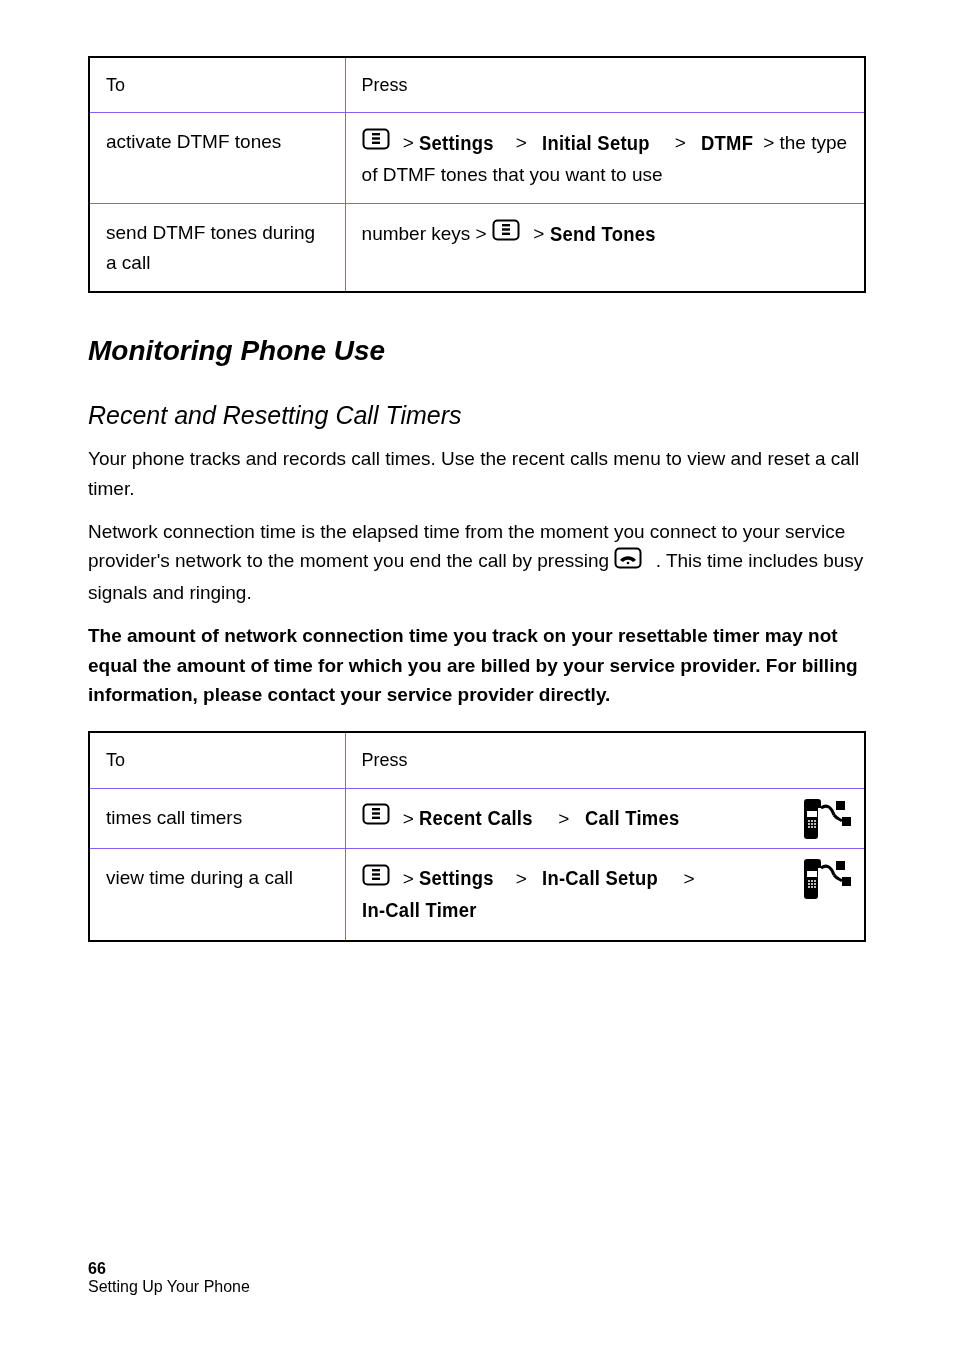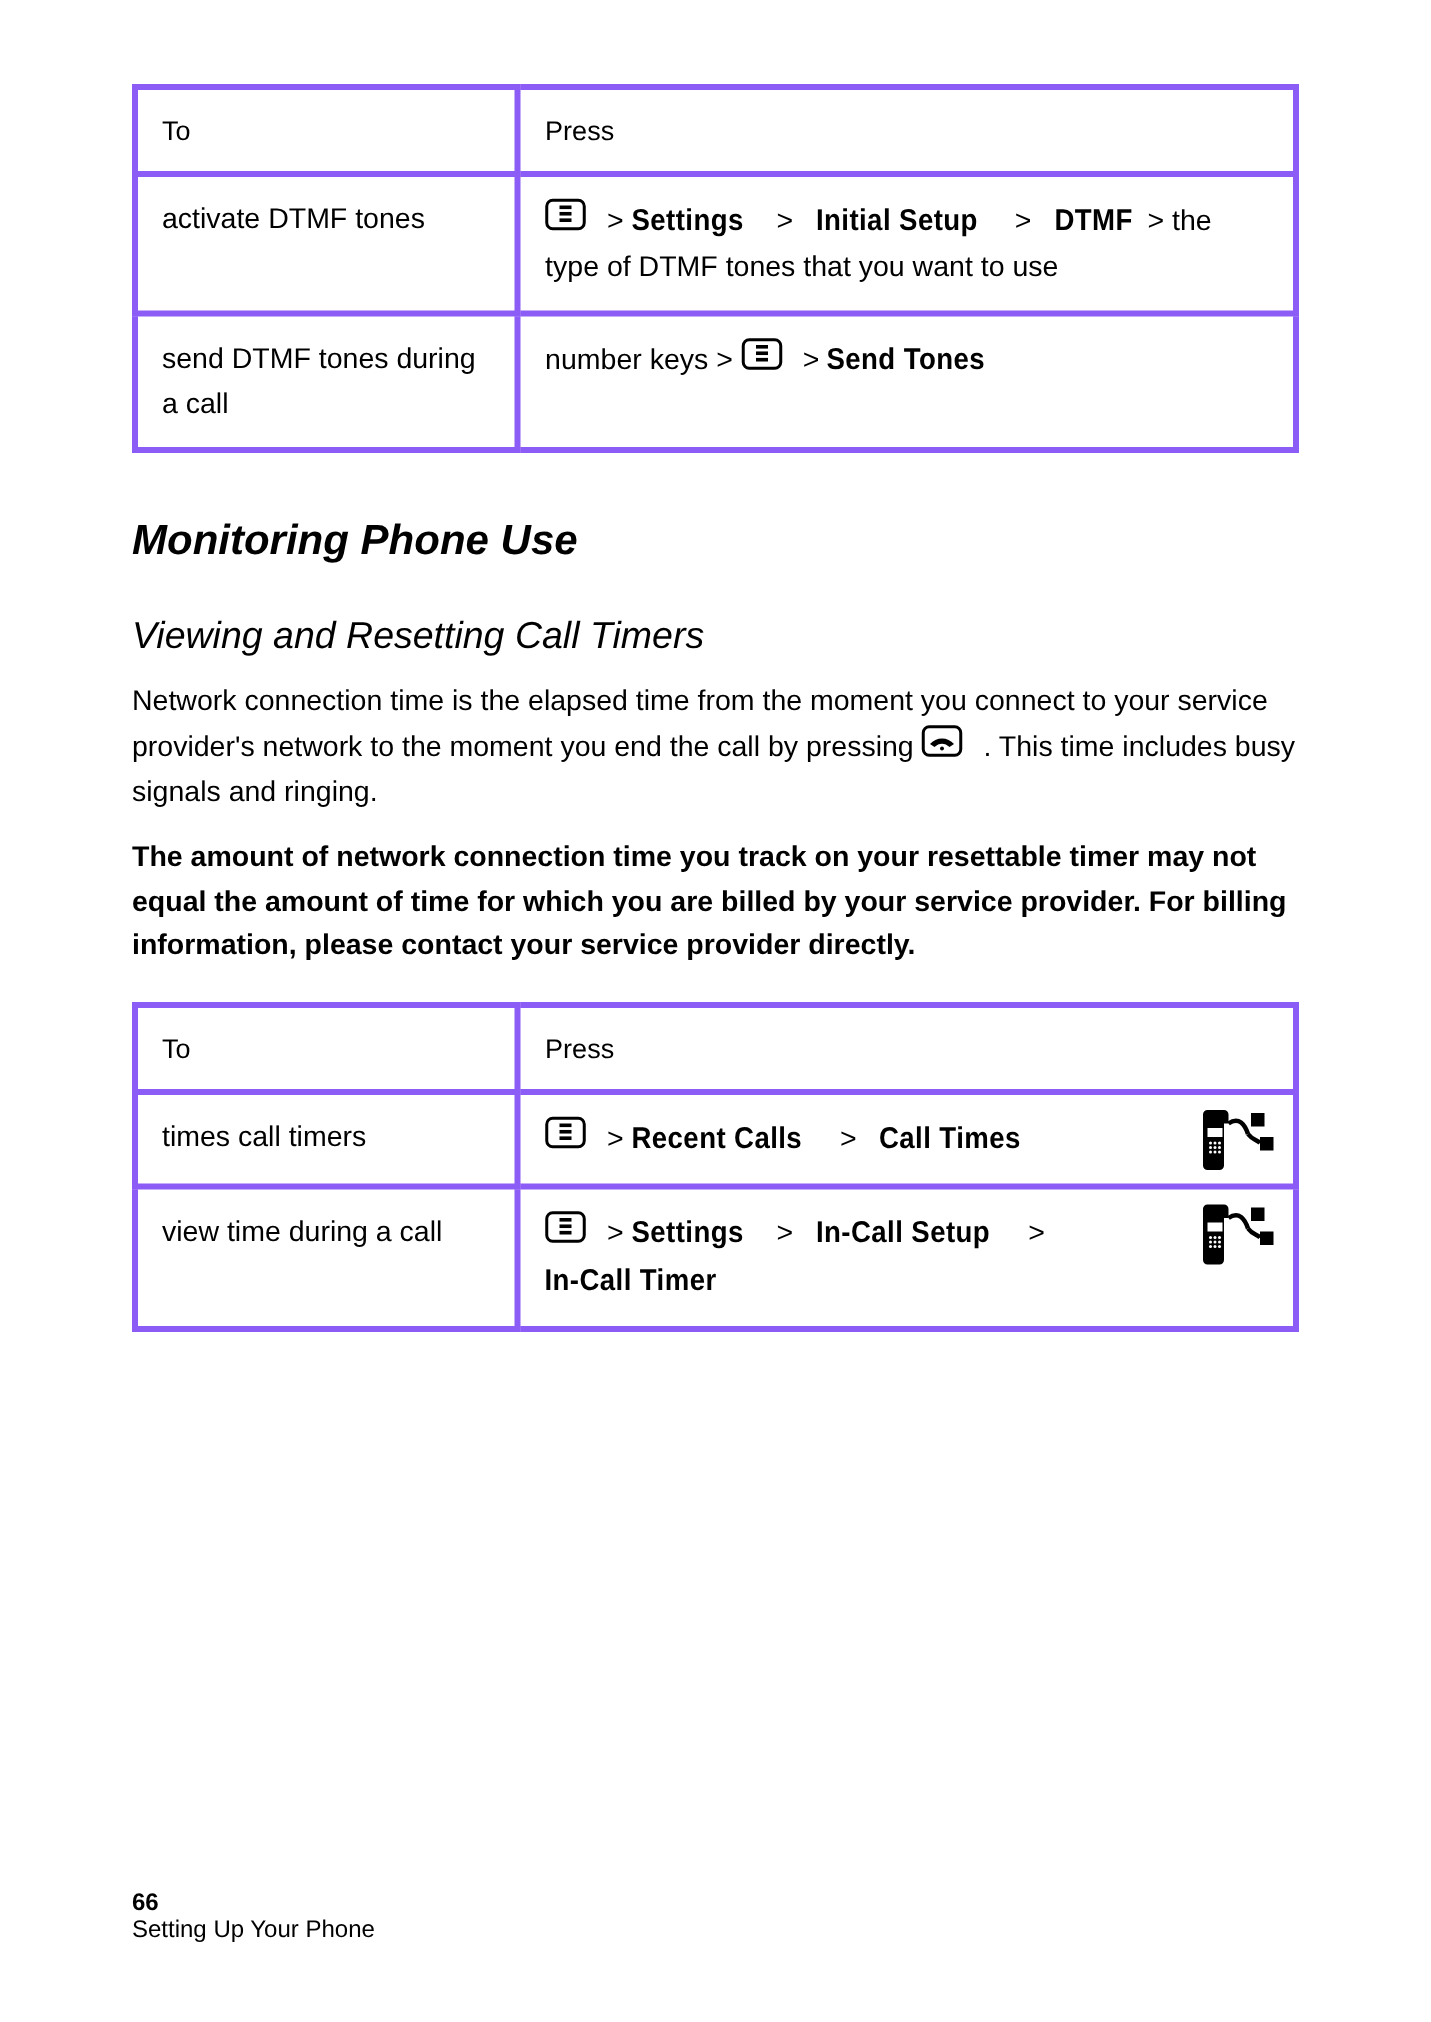--- a/index.html
+++ b/index.html
@@ -1,20 +1,20 @@
 <!DOCTYPE html>
 <html><head>
 <meta charset="utf-8">
 <style>
   * { box-sizing: border-box; margin: 0; padding: 0; }
   html, body { width: 954px; height: 1348px; background: #fff; font-family: Arial, Helvetica, sans-serif; color: #000; }
   .page { width: 954px; height: 1348px; padding: 0; position: relative; }
   .content { padding: 56px 88px 40px 88px; }
   table.box { width: 100%; border-collapse: collapse; border: 2px solid #000; }
-  table.box td, table.box th { border: 4px solid #8b5cf6; vertical-align: top; padding: 14px 16px; font-size: 18px; line-height: 1.45; }
+  table.box td, table.box th { border: 1px solid #8b5cf6; vertical-align: top; padding: 14px 16px; font-size: 18px; line-height: 1.45; }
   .col-left { width: 33%; }
   .col-right { width: 67%; }
   .menu-label { font-family: Arial, Helvetica, sans-serif; font-weight: 900; font-size: 20px; letter-spacing: 0.3px; font-stretch: condensed; transform: scaleX(0.92); display: inline-block; transform-origin: left center; }
   .menu-inline { white-space: normal; }
   .menu-inline > * { vertical-align: middle; }
   .path-sep { margin: 0 10px; }
   .key-icon { display: inline-block; vertical-align: middle; margin-right: 8px; }
   .body-text { font-size: 19px; line-height: 1.55; }
   .section { margin-top: 22px; margin-bottom: 10px; }
   .h2 { font-style: italic; font-weight: 700; font-size: 28px; margin-top: 42px; margin-bottom: 14px; }
@@ -82,22 +82,23 @@
         </span>
         <span> &gt; </span>
         <span class="menu-label">Send Tones</span>
       </div>
     </td>
   </tr>
 </tbody>
       </table>
 
 <h2 class="h2">Monitoring Phone Use</h2>
-<h3 class="h3">Viewing and Resetting Call Timers</h3>
-
+<h3 class="h3">Recent and Resetting Call Timers</h3>
+
+<p class="body-text para">Your phone tracks and records call times. Use the recent calls menu to view and reset a call timer.</p>
 
 <p class="body-text para">
   <span style="">Network connection time</span>
   <span> is the elapsed time from the moment you connect to your service provider's network to the moment you end the call by pressing </span>
   <span class="key-icon">
     <svg width="28" height="22" viewBox="0 0 28 22">
             <rect x="1.5" y="1.5" width="25" height="19" rx="4" ry="4" fill="none" stroke="#000" stroke-width="2"></rect>
             <path d="M6 13 C10 8 18 8 22 13 L19 15 C16 12 12 12 9 15 Z" fill="#000"></path>
             <circle cx="14" cy="16" r="1.3" fill="#000"></circle>
           </svg>

